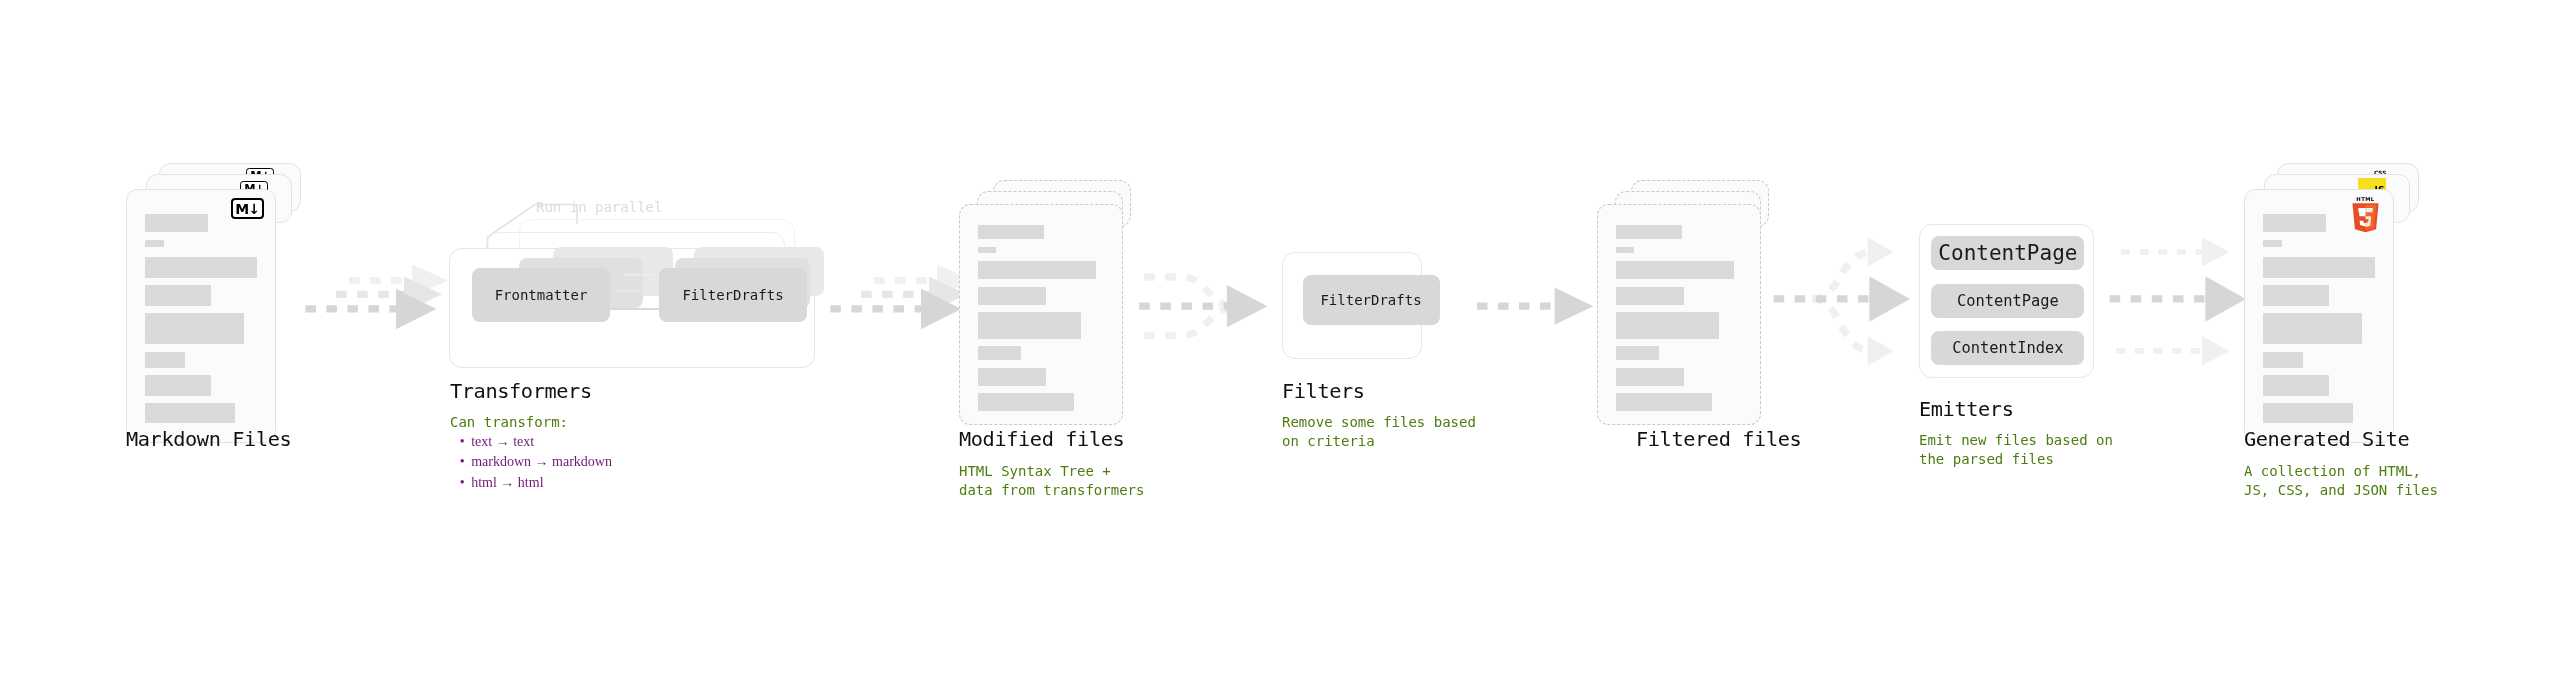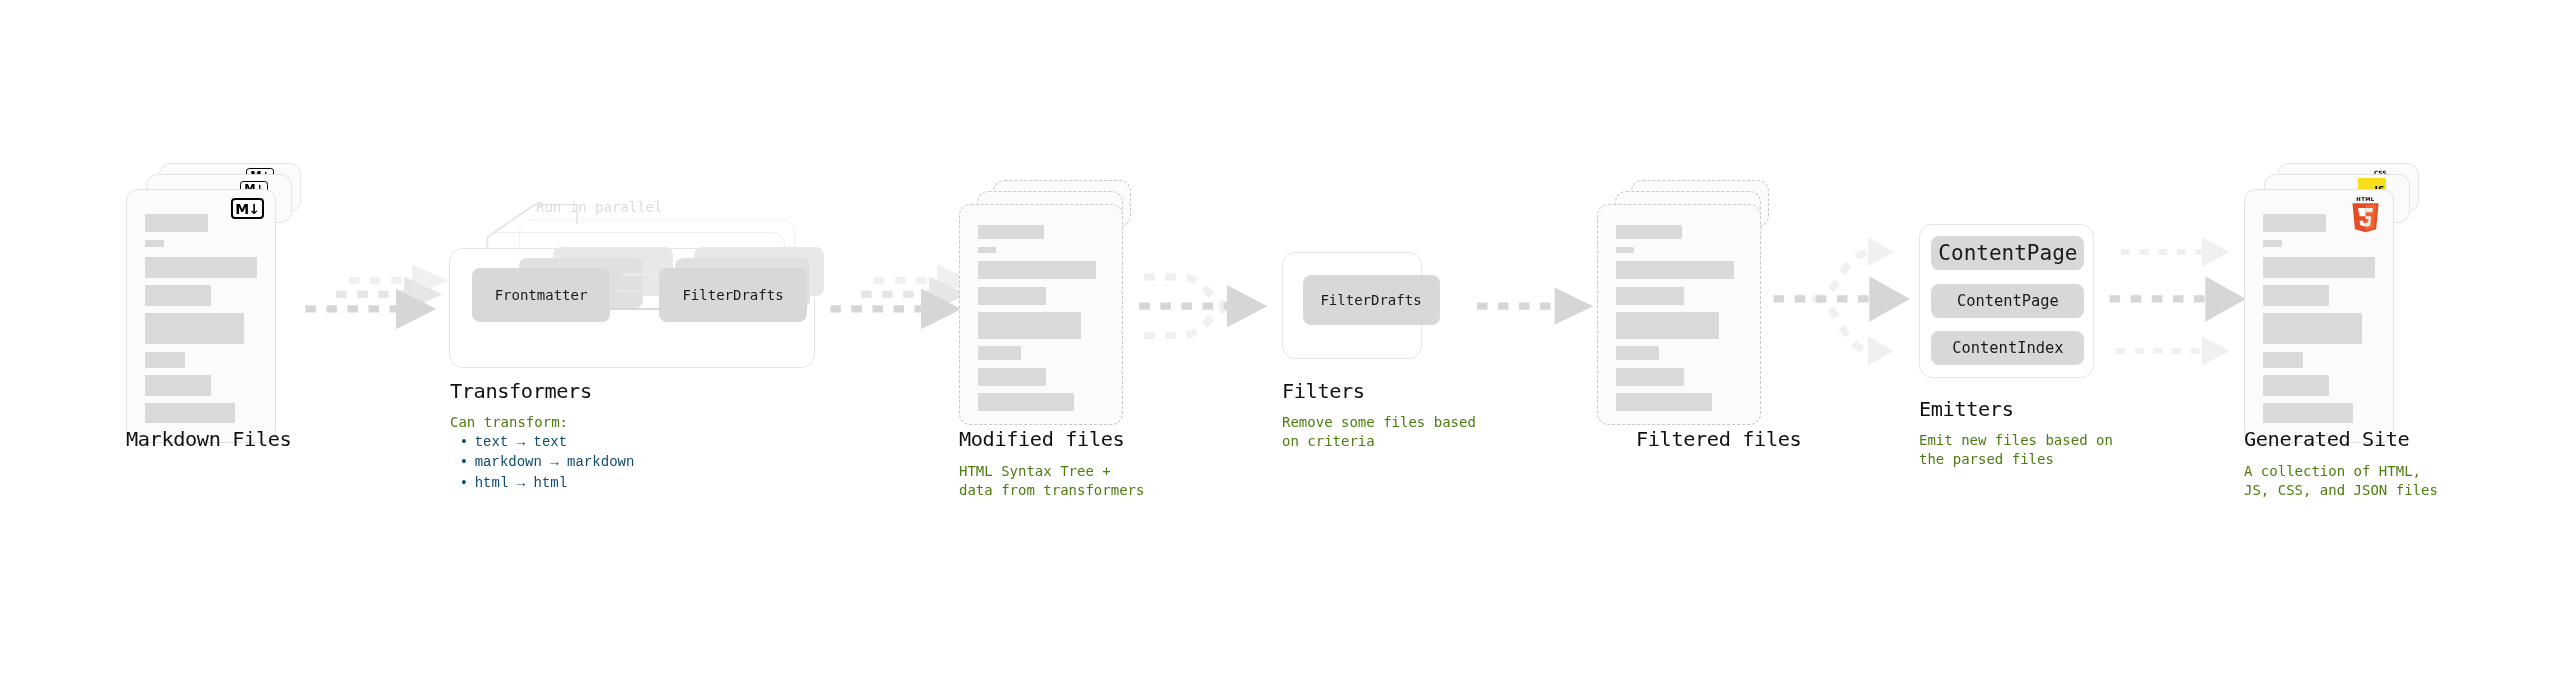--- a/index.html
+++ b/index.html
@@ -89,22 +89,22 @@
     font-family: "DejaVu Sans Mono", "Liberation Mono", monospace;
     font-size: 20.3px; color: #111; white-space: nowrap; letter-spacing: -0.4px;
   }
   .sub {
     position: absolute;
     font-family: "DejaVu Sans Mono", "Liberation Mono", monospace;
     font-size: 14px; line-height: 1.38; color: #4d7c0f; white-space: pre-line;
   }
   .bullets {
     position: absolute;
-    font-family: Liberation Mono, monospace;
-    font-size: 14px; line-height: 1.45; color: #0c4a6e;
+    font-family: Liberation Serif, serif;
+    font-size: 14px; line-height: 1.45; color: #701a75;
   }
   .bullets ul { list-style: none; padding-left: 9.8px; }
   .bullets li::before { content: "\2022"; margin-right: 6.5px; }
 
   .runlabel {
     position: absolute;
     font-family: "DejaVu Sans Mono", "Liberation Mono", monospace;
     font-size: 14px; color: #dcdcdc; white-space: nowrap;
   }
 

